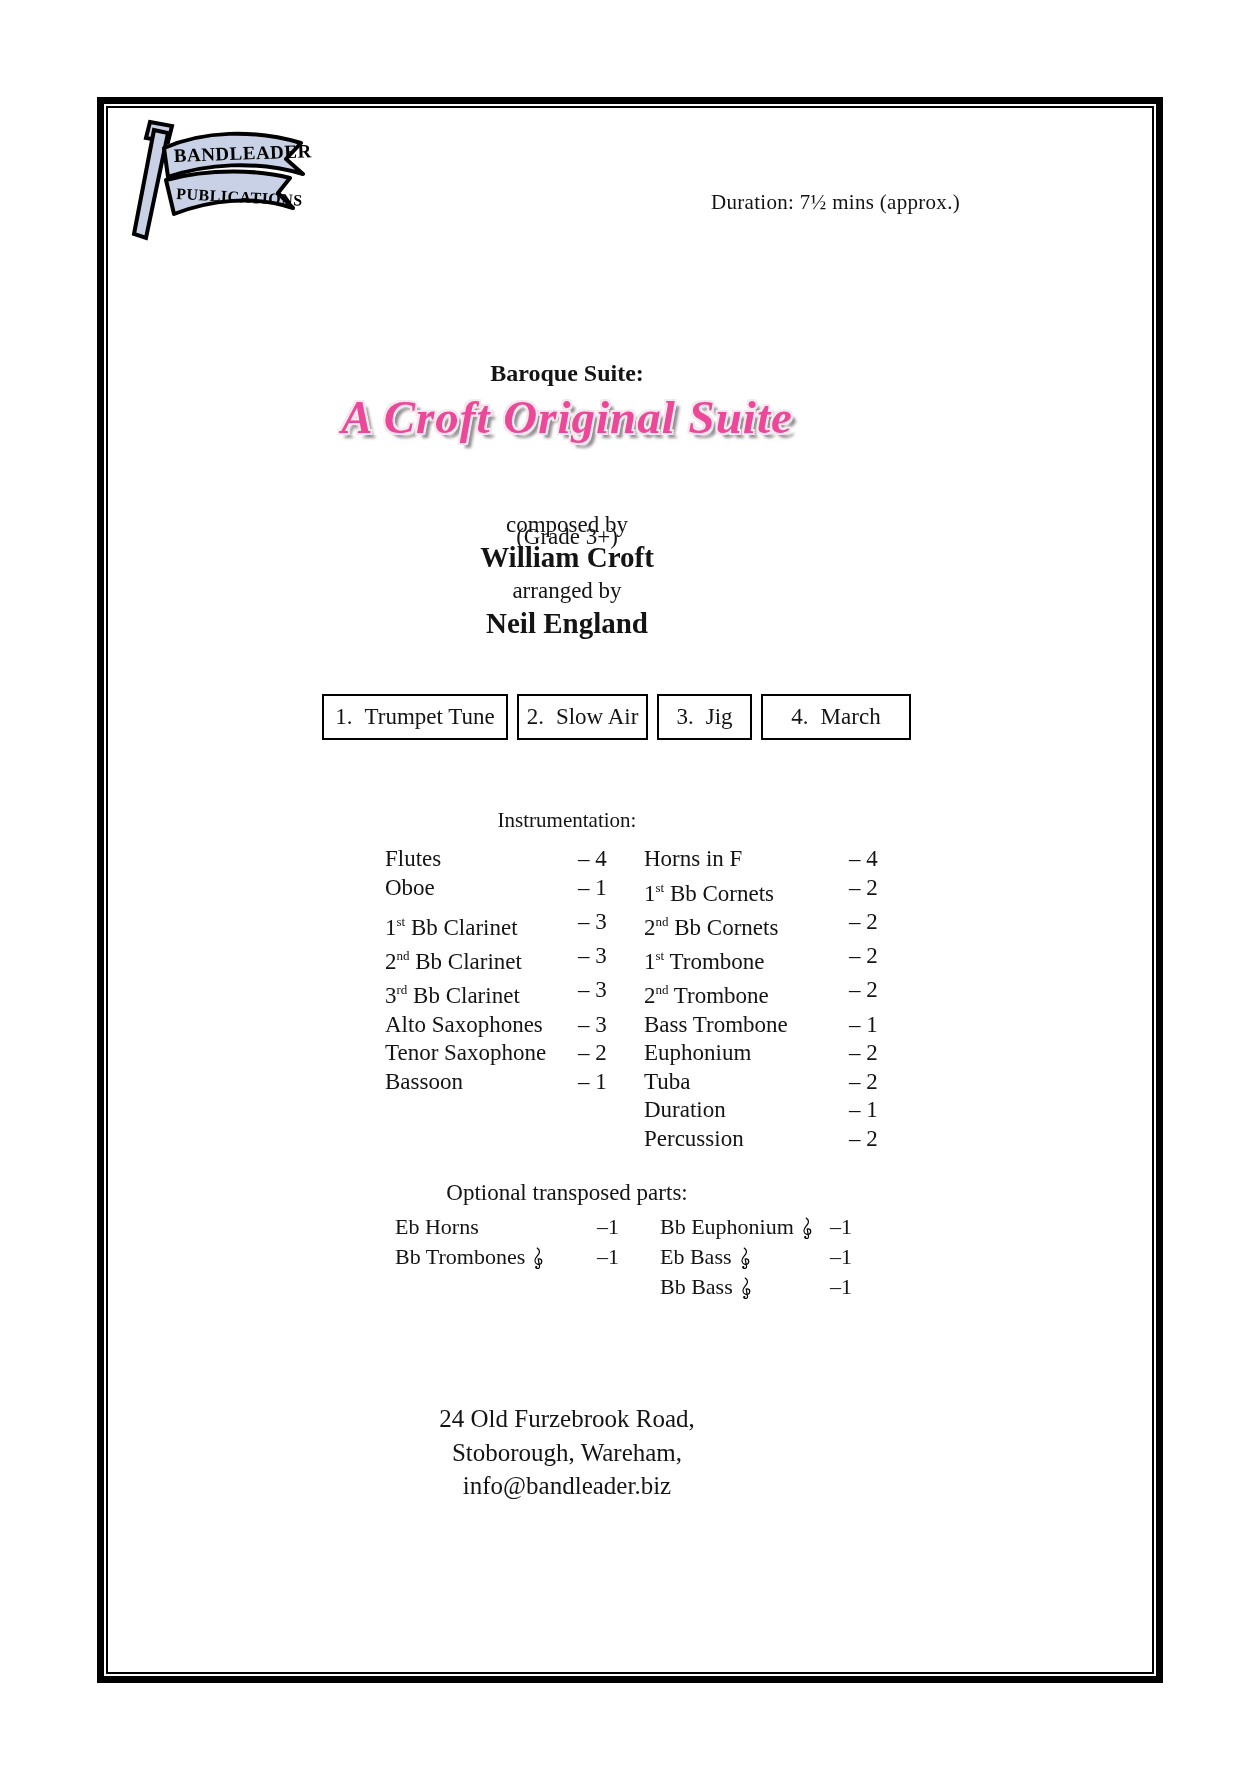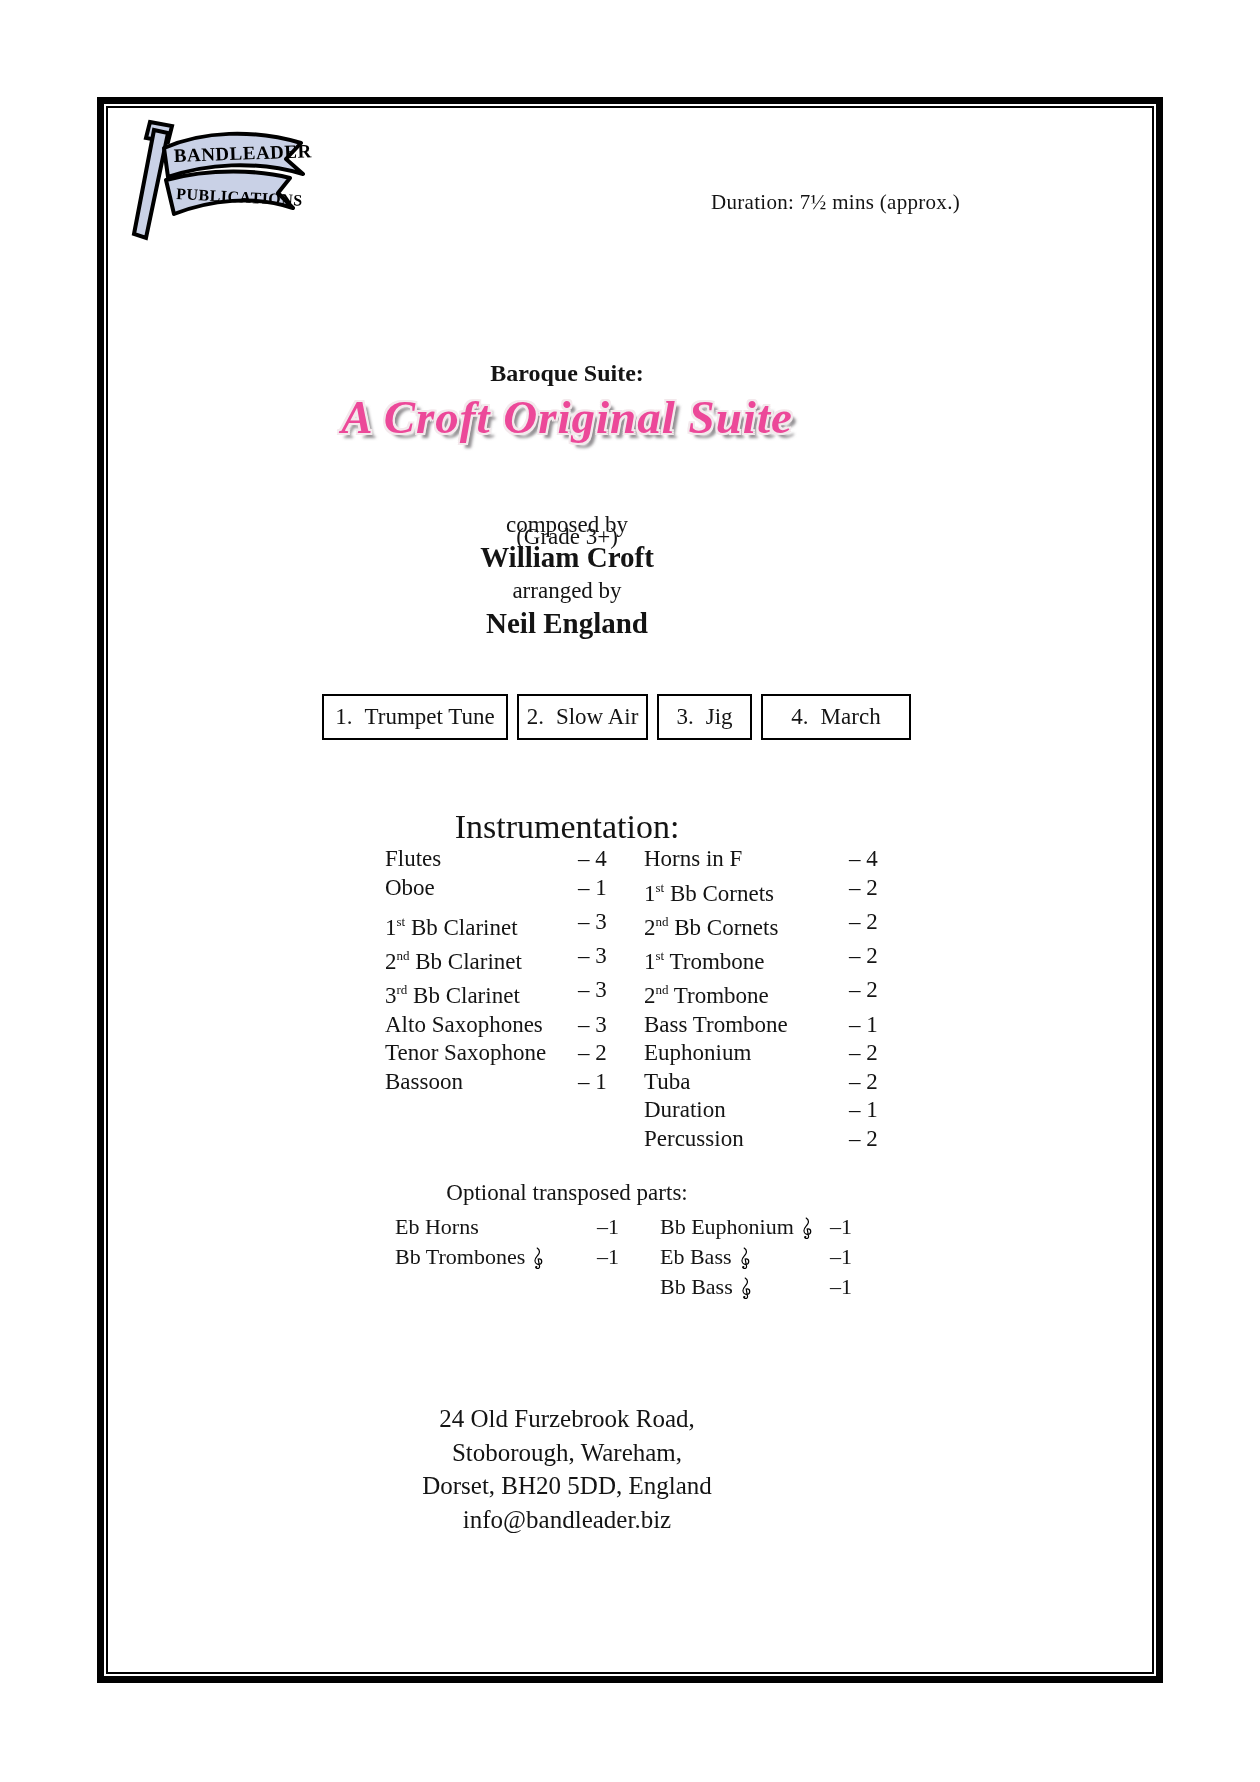--- a/index.html
+++ b/index.html
@@ -29,21 +29,21 @@
   .composed-by{top:512px;}
   .composer{top:541px;font-size:29px;font-weight:bold;}
   .arranged-by{top:578px;}
   .arranger{top:607px;font-size:29px;font-weight:bold;}
 
   .movements{position:absolute;left:322px;top:694px;display:flex;gap:9px;}
   .mbox{height:46px;border:2px solid #000;display:flex;align-items:center;justify-content:center;
         font-size:23px;background:#fff;box-sizing:border-box;}
   .mbox .mnum{margin-right:12px;}
 
-  .instr-heading{top:808px;font-size:34px;}
+  .instr-heading{top:808px;font-size:21px;}
   .instr{position:absolute;left:385px;top:845px;display:grid;
          grid-template-columns:193px 66px 205px 70px;font-size:23px;line-height:28.6px;}
   .instr div{white-space:nowrap;}
   sup{font-size:13px;}
 
   .opt-heading{top:1180px;font-size:23px;}
   .opt{position:absolute;left:395px;top:1212px;display:grid;
        grid-template-columns:202px 63px 170px 60px;font-size:22px;line-height:30px;}
   .opt div{white-space:nowrap;}
   .clef{display:inline-block;vertical-align:-5px;margin-left:6px;}
@@ -163,15 +163,14 @@
     <div>Bb Bass<svg class="clef" width="12" height="22" viewBox="0 0 14 26">
         <path d="M7.2 1.2 C9.6 2.8 10.4 5.6 9.2 8 C8 10.4 4.6 12.6 4.6 16 C4.6 18.8 6.8 20.6 9 20.6 C11.2 20.6 12.6 19 12.6 17.2 C12.6 15.4 11.3 14 9.4 14 C9 14 8.7 14.05 8.4 14.15 L10 23 C10.2 24.4 9.2 25.4 7.8 25.4 C6.6 25.4 5.7 24.7 5.5 23.7" fill="none" stroke="#000" stroke-width="1.4" stroke-linecap="round"></path>
         <circle cx="6.3" cy="23.6" r="1.2"></circle>
       </svg></div>
     <div>–1</div>
   </div>
 
 <div class="centered footer" id="footer">
     <div>24 Old Furzebrook Road,</div>
     <div>Stoborough, Wareham,</div>
-    <div>Dorset, BH20 5DD, England</div>
     <div>info@bandleader.biz</div>
   </div>
 
 </body></html>

